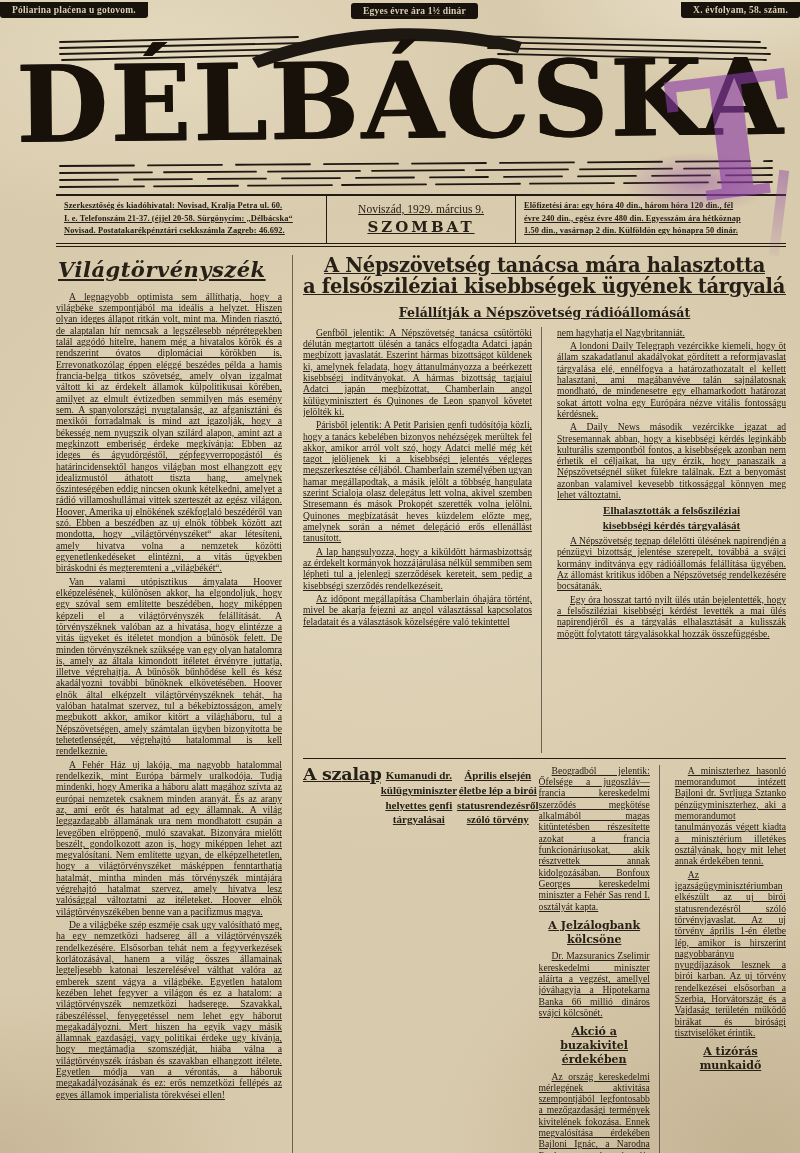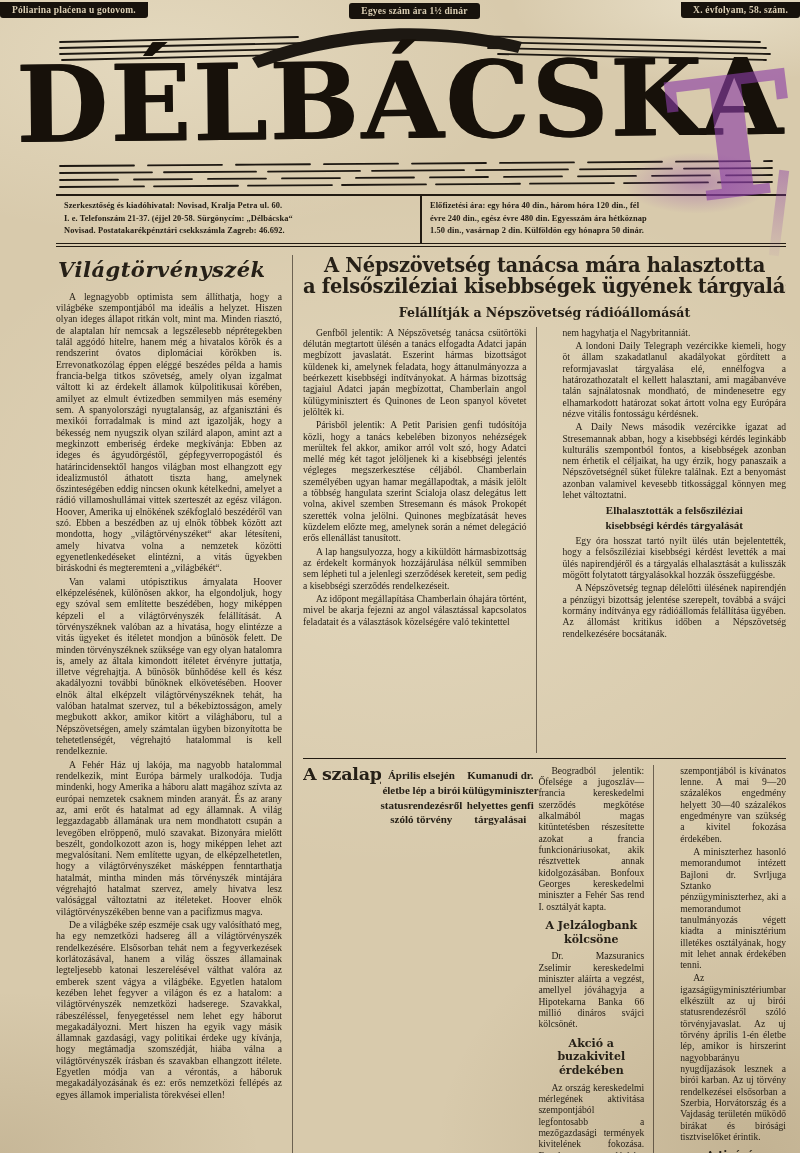--- a/index.html
+++ b/index.html
@@ -14,20 +14,21 @@
     overflow: hidden;
     color: #262017;
     display: flex; flex-direction: column;
     background:
       radial-gradient(ellipse 600px 300px at 20% 5%, rgba(250,244,224,.35), transparent 60%),
       radial-gradient(ellipse 700px 500px at 50% 45%, rgba(255,250,232,.28), transparent 70%),
       radial-gradient(ellipse 500px 400px at 95% 100%, rgba(110,85,45,.20), transparent 65%),
       radial-gradient(ellipse 400px 250px at 0% 100%, rgba(110,85,45,.16), transparent 65%),
       radial-gradient(ellipse 300px 120px at 90% 0%, rgba(250,246,230,.45), transparent 70%),
       #d8caac;
+    text-decoration: underline;
   }
   
   .topbar {
     display: flex; justify-content: space-between; align-items: flex-start;
     padding: 2px 0 0 0; height: 20px; flex: 0 0 auto;
   }
   .tb {
     background: #17120c; color: #d9cdb2;
     font-size: 9.5px; font-weight: bold; line-height: 1.1;
     padding: 3px 12px 3px 12px;
@@ -125,42 +126,42 @@
     font-family: "DejaVu Serif", serif;
     margin: 7px 0 7px 0;
   }
   .subhead-small {
     text-align: center; font-weight: 700; font-size: 11px; line-height: 1.35;
     margin: 3px 0 2px 0;
   }
   .cols { display: flex; align-items: stretch; flex: 1 1 auto; min-height: 0; overflow: hidden; }
   .c { flex: 1; min-width: 0; overflow: hidden; }
   .c-first { padding-right: 9px; }
-  .c-second { border-left: 1px solid rgba(35,27,18,.6); padding-left: 26px; }
+  .c-second { border-left: 1px solid rgba(35,27,18,.6); padding-left: 15px; }
   .colhead {
     text-align: center; font-weight: 700; font-size: 11px; line-height: 1.25;
     font-family: "DejaVu Serif", serif;
     margin: 7px 0 4px 0;
   }
   .article1 { height: 498px; flex: 0 0 auto; overflow: hidden; display: flex; flex-direction: column; }
   .article2 {
     flex: 1 1 auto; min-height: 0; overflow: hidden;
     border-top: 1px solid #221b12;
     margin-top: 5px; padding-top: 6px;
     display: flex; flex-direction: row;
   }
 </style>
 </head>
 <body>
 
 <div class="page">
 
   <header class="topbar">
     <div class="tb seg-left">Póliarina plaćena u gotovom.</div>
-    <div class="tb seg-center">Egyes szám ára 1½ dinár</div>
+    <div class="tb seg-center">Egyes évre ára 1½ dinár</div>
     <div class="tb seg-right">X. évfolyam, 58. szám.</div>
   </header>
 
   <div class="masthead">
     <svg class="mast-deco" width="800" height="174" viewBox="0 0 800 174">
       <g stroke="#1d1812" stroke-width="1.8" stroke-linecap="round">
         <line x1="60" y1="22" x2="298" y2="17"></line>
         <line x1="60" y1="28" x2="306" y2="23"></line>
         <line x1="60" y1="34" x2="298" y2="29"></line>
         <line x1="62" y1="40" x2="288" y2="35"></line>
@@ -180,20 +181,24 @@
     <div class="stamp-blob"></div>
     <div class="stamp-streak"></div>
   </div>
 
   <div class="infobar">
     <div class="cell cell-left">
       <div class="small-line">Szerkesztőség és kiadóhivatal: Novisad, Kralja Petra ul. 60.</div>
       <div class="small-line">I. e. Telefonszám 21-37. (éjjel 20-58. Sürgönycím: „Délbácska“</div>
       <div class="small-line">Novisad. Postatakarékpénztári csekkszámla Zagreb: 46.692.</div>
     </div>
+    <div class="cell cell-center">
+      <div class="dateline">Noviszád, 1929. március 9.</div>
+      <div class="day">SZOMBAT</div>
+    </div>
     <div class="cell cell-right">
       <div class="small-line">Előfizetési ára: egy hóra 40 din., három hóra 120 din., fél</div>
       <div class="small-line">évre 240 din., egész évre 480 din. Egyesszám ára hétköznap</div>
       <div class="small-line">1.50 din., vasárnap 2 din. Külföldön egy hónapra 50 dinár.</div>
     </div>
   </div>
 
   <div class="content">
 
     <aside class="col-left">
@@ -218,41 +223,40 @@
             <p class="body-p">Az időpont megállapítása Chamberlain óhajára történt, mivel be akarja fejezni az angol választással kapcsolatos feladatait és a választások közelségére való tekintettel</p>
           </div>
           <div class="c c-second">
             <p class="body-p noindent">nem hagyhatja el Nagybritanniát.</p>
             <p class="body-p">A londoni Daily Telegraph vezércikke kiemeli, hogy öt állam szakadatlanul akadályokat gördített a reformjavaslat tárgyalása elé, ennélfogva a határozathozatalt el kellett halasztani, ami magábanvéve talán sajnálatosnak mondható, de mindenesetre egy elhamarkodott határozat sokat ártott volna egy Európára nézve vitális fontosságu kérdésnek.</p>
             <p class="body-p">A Daily News második vezércikke igazat ad Stresemannak abban, hogy a kisebbségi kérdés leginkább kulturális szempontból fontos, a kisebbségek azonban nem érhetik el céljaikat, ha ugy érzik, hogy panaszaik a Népszövetségnél süket fülekre találnak. Ezt a benyomást azonban valamivel kevesebb titkossággal könnyen meg lehet változtatni.</p>
             <div class="subhead-small">
               <div>Elhalasztották a felsősziléziai</div>
               <div>kisebbségi kérdés tárgyalását</div>
             </div>
+            <p class="body-p">A Népszövetség tegnap délelőtti ülésének napirendjén a pénzügyi bizottság jelentése szerepelt, továbbá a svájci kormány indítványa egy rádióállomás felállítása ügyében. Az állomást kritikus időben a Népszövetség rendelkezésére bocsátanák.</p>
             <p class="body-p">Egy óra hosszat tartó nyilt ülés után bejelentették, hogy a felsősziléziai kisebbségi kérdést levették a mai ülés napirendjéről és a tárgyalás elhalasztását a kulisszák mögött folytatott tárgyalásokkal hozzák összefüggésbe.</p>
-            <p class="body-p">A Népszövetség tegnap délelőtti ülésének napirendjén a pénzügyi bizottság jelentése szerepelt, továbbá a svájci kormány indítványa egy rádióállomás felállítása ügyében. Az állomást kritikus időben a Népszövetség rendelkezésére bocsátanák.</p>
           </div>
         </div>
       </section>
 
       <section class="article2">
         <h1 class="hl2">A szociálpolitikai minisztérium a tizórás munkaidő</h1>
         <h1 class="hl2">alapján dolgozza ki az üzletzárásról szóló rendeletet</h1>
+        <div class="subhead-small">Kumanudi dr. külügyminiszter helyettes genfi tárgyalásai</div>
         <div class="subhead-small">Április elsején életbe lép a birói statusrendezésről szóló törvény</div>
-        <div class="subhead-small">Kumanudi dr. külügyminiszter helyettes genfi tárgyalásai</div>
         <div class="cols">
           <div class="c c-first">
             <p class="body-p">Beogradból jelentik: Őfelsége a jugoszláv—francia kereskedelmi szerződés megkötése alkalmából magas kitüntetésben részesítette azokat a francia funkcionáriusokat, akik résztvettek annak kidolgozásában. Bonfoux Georges kereskedelmi miniszter a Fehér Sas rend I. osztályát kapta.</p>
             <div class="colhead">A Jelzálogbank kölcsöne</div>
             <p class="body-p">Dr. Mazsuranics Zselimir kereskedelmi miniszter aláírta a vegzést, amellyel jóváhagyja a Hipotekarna Banka 66 millió dináros svájci kölcsönét.</p>
             <div class="colhead">Akció a buzakivitel érdekében</div>
             <p class="body-p">Az ország kereskedelmi mérlegének aktivitása szempontjából legfontosabb a mezőgazdasági termények kivitelének fokozása. Ennek megvalósítása érdekében Bajloni Ignác, a Narodna Banka kormányzója memorandumot intézett dr. Korosec Antal közlekedésügyi miniszterhez. A memorandumban a mezőgazdasági termények szállítási díjának olyan mérvü leszállítását kéri, amely lehetővé tenné a kivitelt olyan mértékben, amint azt a külkereskedelmi mérleg</p>
           </div>
           <div class="c c-second">
-            <p class="body-p noindent">szempontjából is kívánatos lenne. A mai 9—20 százalékos engedmény helyett 30—40 százalékos engedményre van szükség a kivitel fokozása érdekében.</p>
             <p class="body-p">A miniszterhez hasonló memorandumot intézett Bajloni dr. Svrljuga Sztanko pénzügyminiszterhez, aki a memorandumot tanulmányozás végett kiadta a minisztérium illetékes osztályának, hogy mit lehet annak érdekében tenni.</p>
             <p class="body-p">Az igazságügyminisztériumban elkészült az uj birói statusrendezésről szóló törvényjavaslat. Az uj törvény április 1-én életbe lép, amikor is hirszerint nagyobbarányu nyugdíjazások lesznek a birói karban. Az uj törvény rendelkezései elsősorban a Szerbia, Horvátország és a Vajdaság területén működő birákat és birósági tisztviselőket érintik.</p>
             <div class="colhead">A tizórás munkaidő</div>
           </div>
         </div>
       </section>
 
     </main>
   </div>
 </div>

